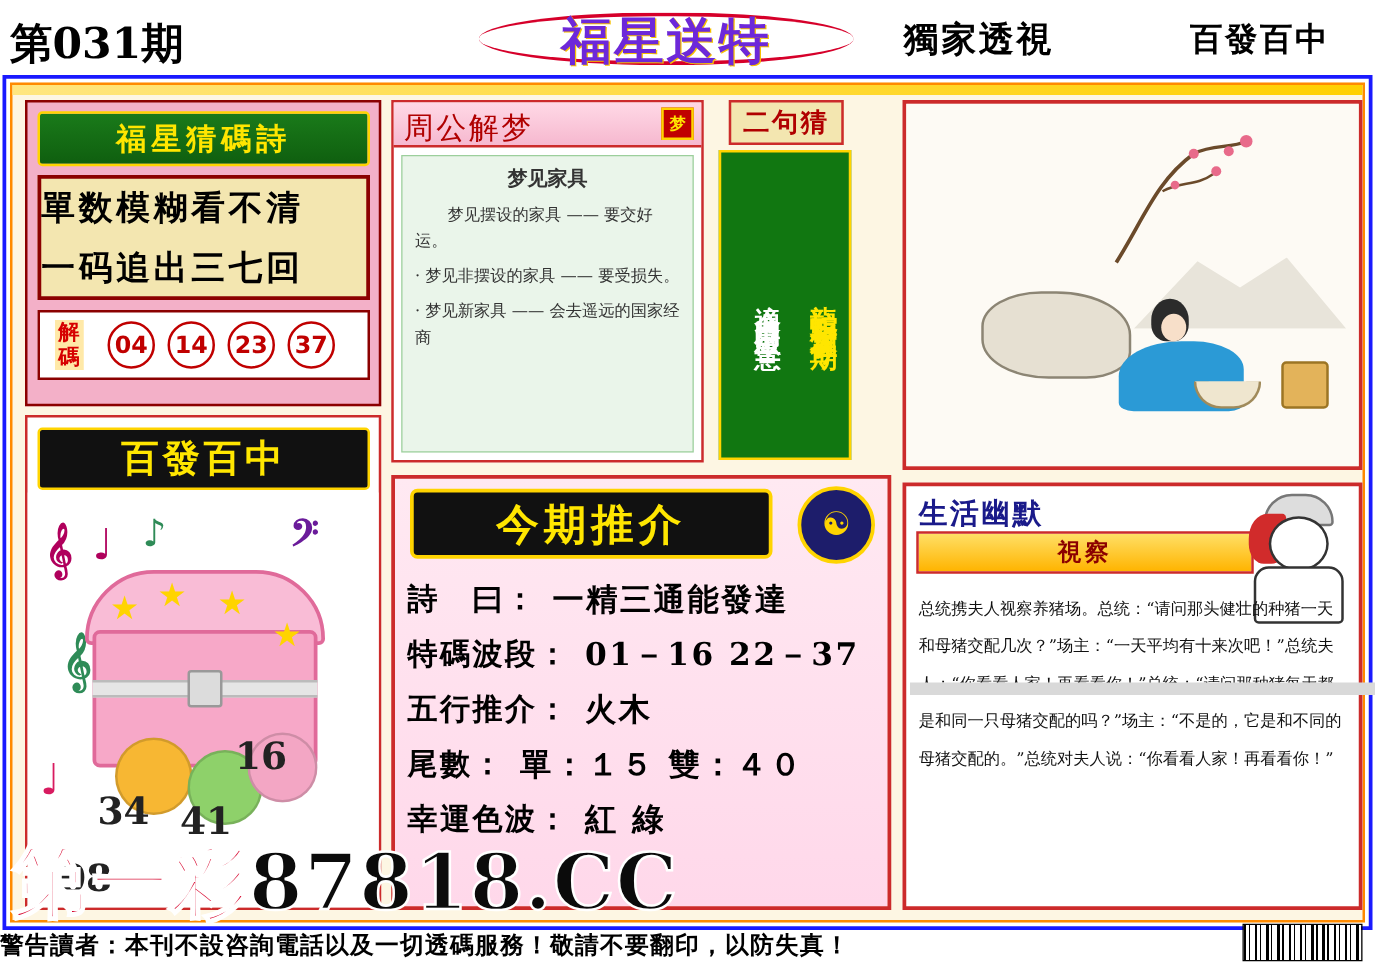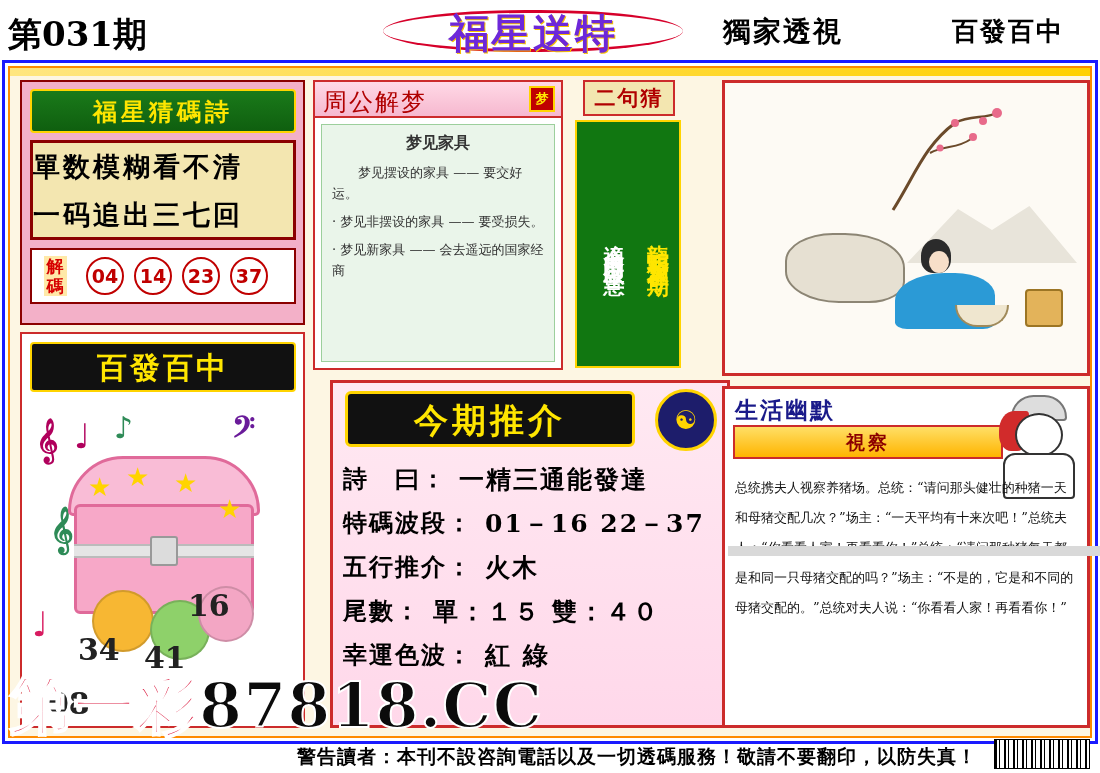--- a/index.html
+++ b/index.html
@@ -236,21 +236,20 @@
     color:#ffe600; letter-spacing:5px;
     text-align:center;
   }
   .guess-col.b { color:#ffffff; font-size:21px; }
 
   
   .tuijie {
     position:absolute; left:0; top:300px; width:400px; height:348px;
     background:linear-gradient(#ffe9f2,#ffd8ea);
     border:3px solid #cc2b2b;
-    margin-left:17px;
   }
   .tuijie-title {
     position:absolute; left:12px; top:8px; width:290px; height:56px;
     background:#111; border:3px solid #ffd400; border-radius:6px;
     text-align:center; line-height:52px;
     font-size:34px; font-weight:bold; letter-spacing:4px;
     font-family:"DejaVu Serif", serif; color:#ffe600;
   }
   .tuijie-logo {
     position:absolute; right:10px; top:6px; width:62px; height:62px;
@@ -357,21 +356,21 @@
   }
   .humor-text {
     position:absolute; left:10px; top:84px; right:10px; bottom:42px;
     font-family:"DejaVu Serif", serif;
     font-size:13px; line-height:30px; color:#111;
   }
 
   
   .footer-note {
     position:absolute; left:0; bottom:2px; width:977px; height:28px;
-    text-align:right;
+    text-align:left;
     font-family:"DejaVu Serif", serif;
     font-size:19px; font-weight:bold; color:#000;
     letter-spacing:1px;
     line-height:26px;
   }
   .barcode {
     position:absolute; right:10px; bottom:4px; width:96px; height:30px;
     background:repeating-linear-gradient(90deg,#000 0 2px,#fff 2px 4px,#000 4px 5px,#fff 5px 9px);
     border:1px solid #000;
   }

